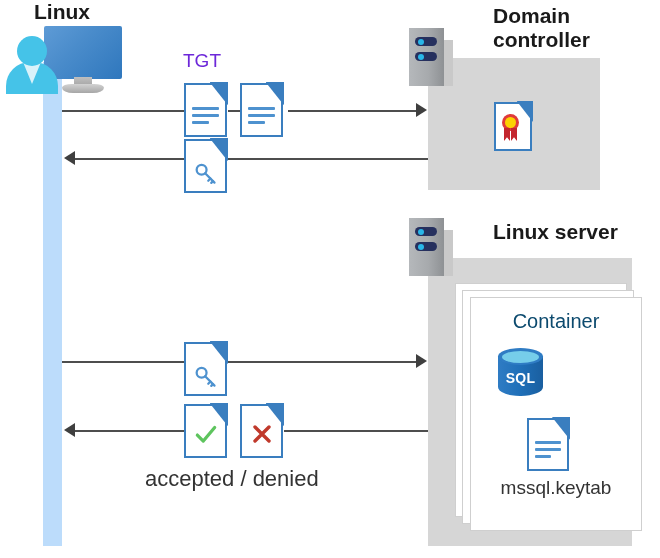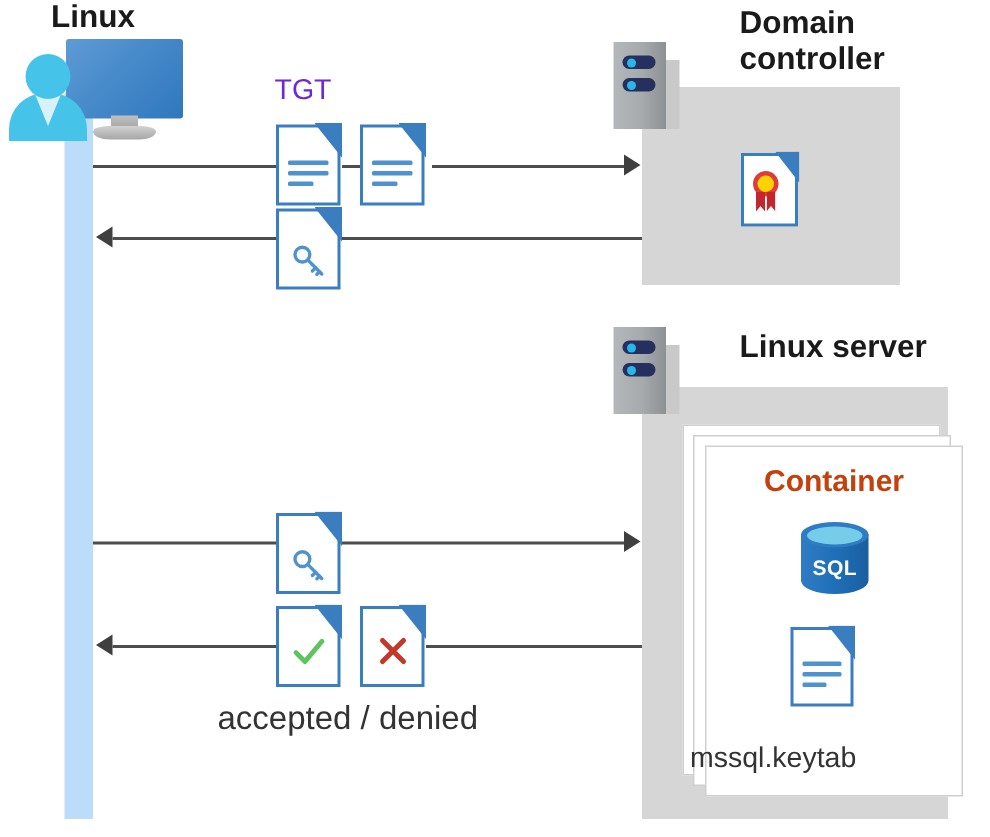--- a/index.html
+++ b/index.html
@@ -79,26 +79,26 @@
   .hosttitle{font-size:21px;font-weight:bold;color:#1a1a1a;line-height:1.12;margin-left:31px;}
   #dc-title{left:462px;top:4px;width:190px;}
   #ls-title{left:462px;top:220px;width:200px;}
 
   
   .card{position:absolute;background:#ffffff;border:1px solid #cfcfcf;box-sizing:border-box;}
   #card3{left:455px;top:283px;width:172px;height:234px;}
   #card2{left:462px;top:290px;width:172px;height:234px;}
   #card1{left:470px;top:297px;width:172px;height:234px;}
   #container-title{position:absolute;left:470px;top:310px;width:172px;text-align:center;
-      font-size:20px;font-weight:bold;color:#c2410c;}
-  #keytab-label{position:absolute;left:460px;top:477px;width:192px;text-align:left;
-      font-size:19px;color:#333;margin-top:18px;}
-
-  
-  #sql{position:absolute;left:534px;top:348px;width:29px;height:52px;padding-left:36px;}
+      font-size:20px;font-weight:normal;color:#0c4a6e;}
+  #keytab-label{position:absolute;left:460px;top:477px;width:192px;text-align:center;
+      font-size:19px;color:#333;}
+
+  
+  #sql{position:absolute;left:498px;top:348px;width:29px;height:52px;padding-left:36px;}
   #sql .can{position:absolute;left:0;top:8px;width:45px;height:40px;border-radius:0 0 22px 22px/0 0 9px 9px;
       background:linear-gradient(90deg,#2f7cc4 0%,#1f6fb8 50%,#1a5fa0 100%);}
   #sql .toprim{position:absolute;left:0;top:0;width:45px;height:17px;border-radius:50%;
       background:#2f7cc4;}
   #sql .topface{position:absolute;left:4px;top:3px;width:37px;height:12px;border-radius:50%;
       background:#76cdea;}
   #sql .txt{position:absolute;left:0;top:22px;width:45px;text-align:center;
       font-size:14px;font-weight:bold;color:#ffffff;letter-spacing:0.3px;}
 
   

